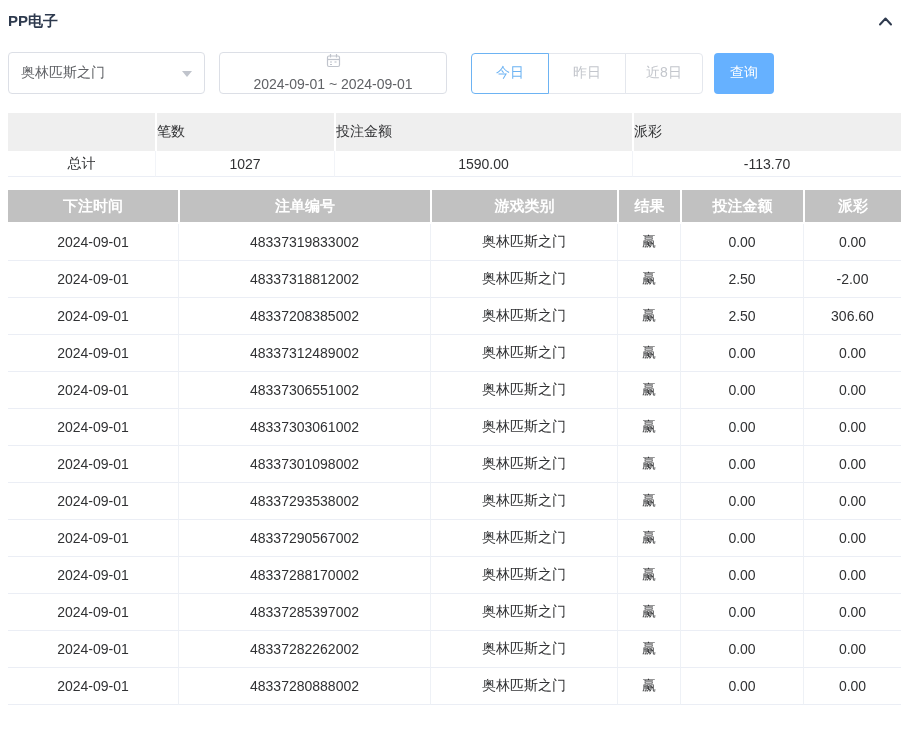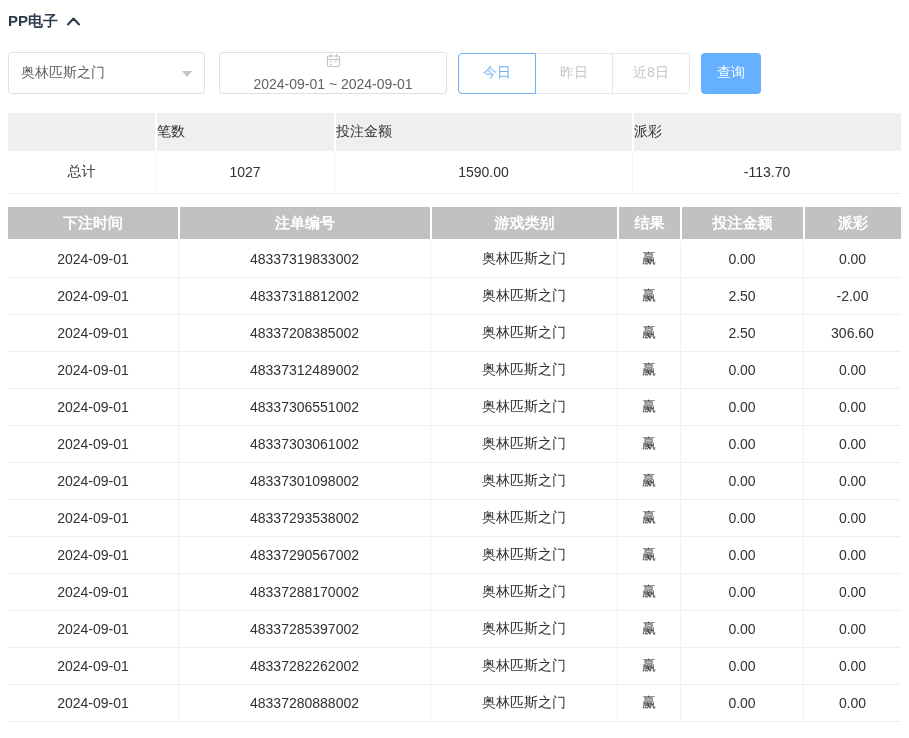--- a/index.html
+++ b/index.html
@@ -17,37 +17,37 @@
   *{box-sizing:border-box;}
   html,body{margin:0;padding:0;}
   body{
     width:909px;height:738px;overflow:hidden;background:#fff;
     font-family:"Liberation Sans","DejaVu Sans",sans-serif;
     color:var(--text-dark);
   }
   .wrap{padding:0 8px;}
 
   
-  .panel-header{display:flex;justify-content:flex-start;align-items:center;padding-top:8px;height:34px;}
+  .panel-header{display:flex;justify-content:space-between;align-items:center;padding-top:8px;height:34px;}
   .panel-title{font-size:15px;font-weight:700;color:var(--title-color);line-height:20px;}
   .collapse-btn{border:none;background:transparent;padding:0 8px;cursor:pointer;display:flex;align-items:center;}
 
   
   .filter-bar{display:flex;align-items:center;margin-top:18px;height:42px;}
   .select-box{
     width:197px;height:42px;border:1px solid #dcdfe6;border-radius:4px;background:#fff;
     display:flex;align-items:center;justify-content:space-between;padding:0 12px;
     font-size:14px;color:var(--text-muted);cursor:pointer;
   }
   .caret-down{width:0;height:0;border:5px solid transparent;border-top:6px solid #c0c4cc;margin-top:6px;}
   .date-box{
     width:228px;height:42px;margin-left:14px;border:1px solid #dcdfe6;border-radius:4px;background:#fff;
     display:flex;align-items:center;padding:0 10px;gap:8px;font-size:14px;color:var(--text-muted);cursor:pointer;flex-direction:column;
   }
-  .btn-group{display:flex;margin-left:11px;}
+  .btn-group{display:flex;margin-left:24px;}
   .qbtn{
     width:78px;height:41px;background:#fff;border:1px solid #e4e7ed;color:var(--text-disabled);
     font-size:14px;cursor:pointer;padding:0;font-family:inherit;
   }
   .qbtn + .qbtn{margin-left:-1px;}
   .qbtn:first-child{border-radius:4px 0 0 4px;}
   .qbtn:last-child{border-radius:0 4px 4px 0;}
   .qbtn.active{border-color:var(--active-blue);color:var(--active-blue);position:relative;z-index:1;}
   .search-btn{
     width:60px;height:41px;margin-left:11px;background:var(--accent-blue);color:#fff;border:none;
@@ -56,21 +56,21 @@
 
   
   table{border-collapse:separate;border-spacing:0;width:100%;table-layout:fixed;}
   .summary-table{margin-top:19px;font-size:14px;}
   .summary-table thead th{
     background:var(--summary-header-bg);height:38px;font-weight:400;color:var(--text-dark);
     text-align:left;padding:0;
   }
   .summary-table thead th + th{border-left:2px solid #fff;}
   .summary-table tbody td{
-    height:43px;text-align:center;border-bottom:1px solid var(--border-light);padding:0;color:var(--text-dark);
+    height:26px;text-align:center;border-bottom:1px solid var(--border-light);padding:0;color:var(--text-dark);
   }
   .summary-table tbody td + td{border-left:1px solid #f2f4f8;}
 
   
   .bet-table{margin-top:13px;font-size:14px;}
   .bet-table thead th{
     background:var(--table-header-bg);color:#fff;height:34px;font-size:15px;font-weight:700;
     text-align:center;padding:0;border-bottom:2px solid #fff;
   }
   .bet-table thead th + th{border-left:2px solid #fff;}

